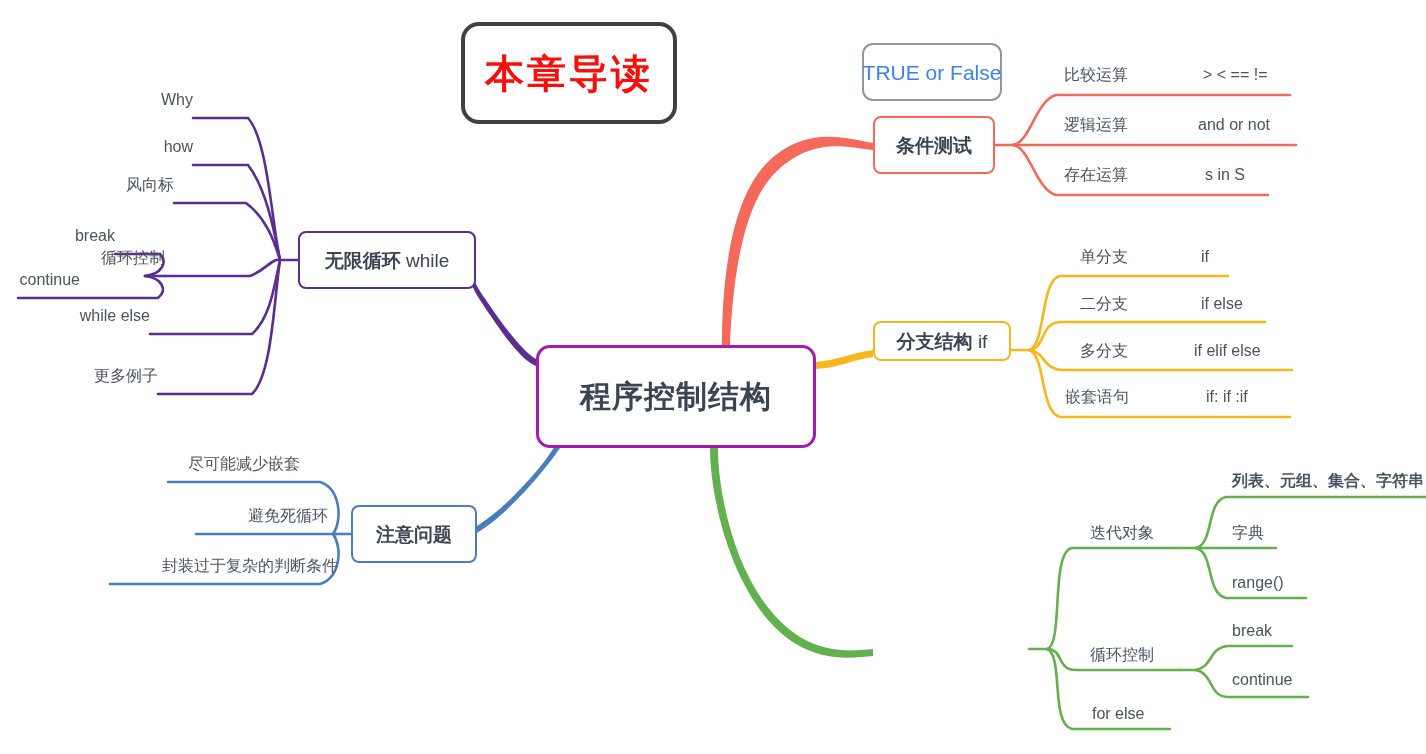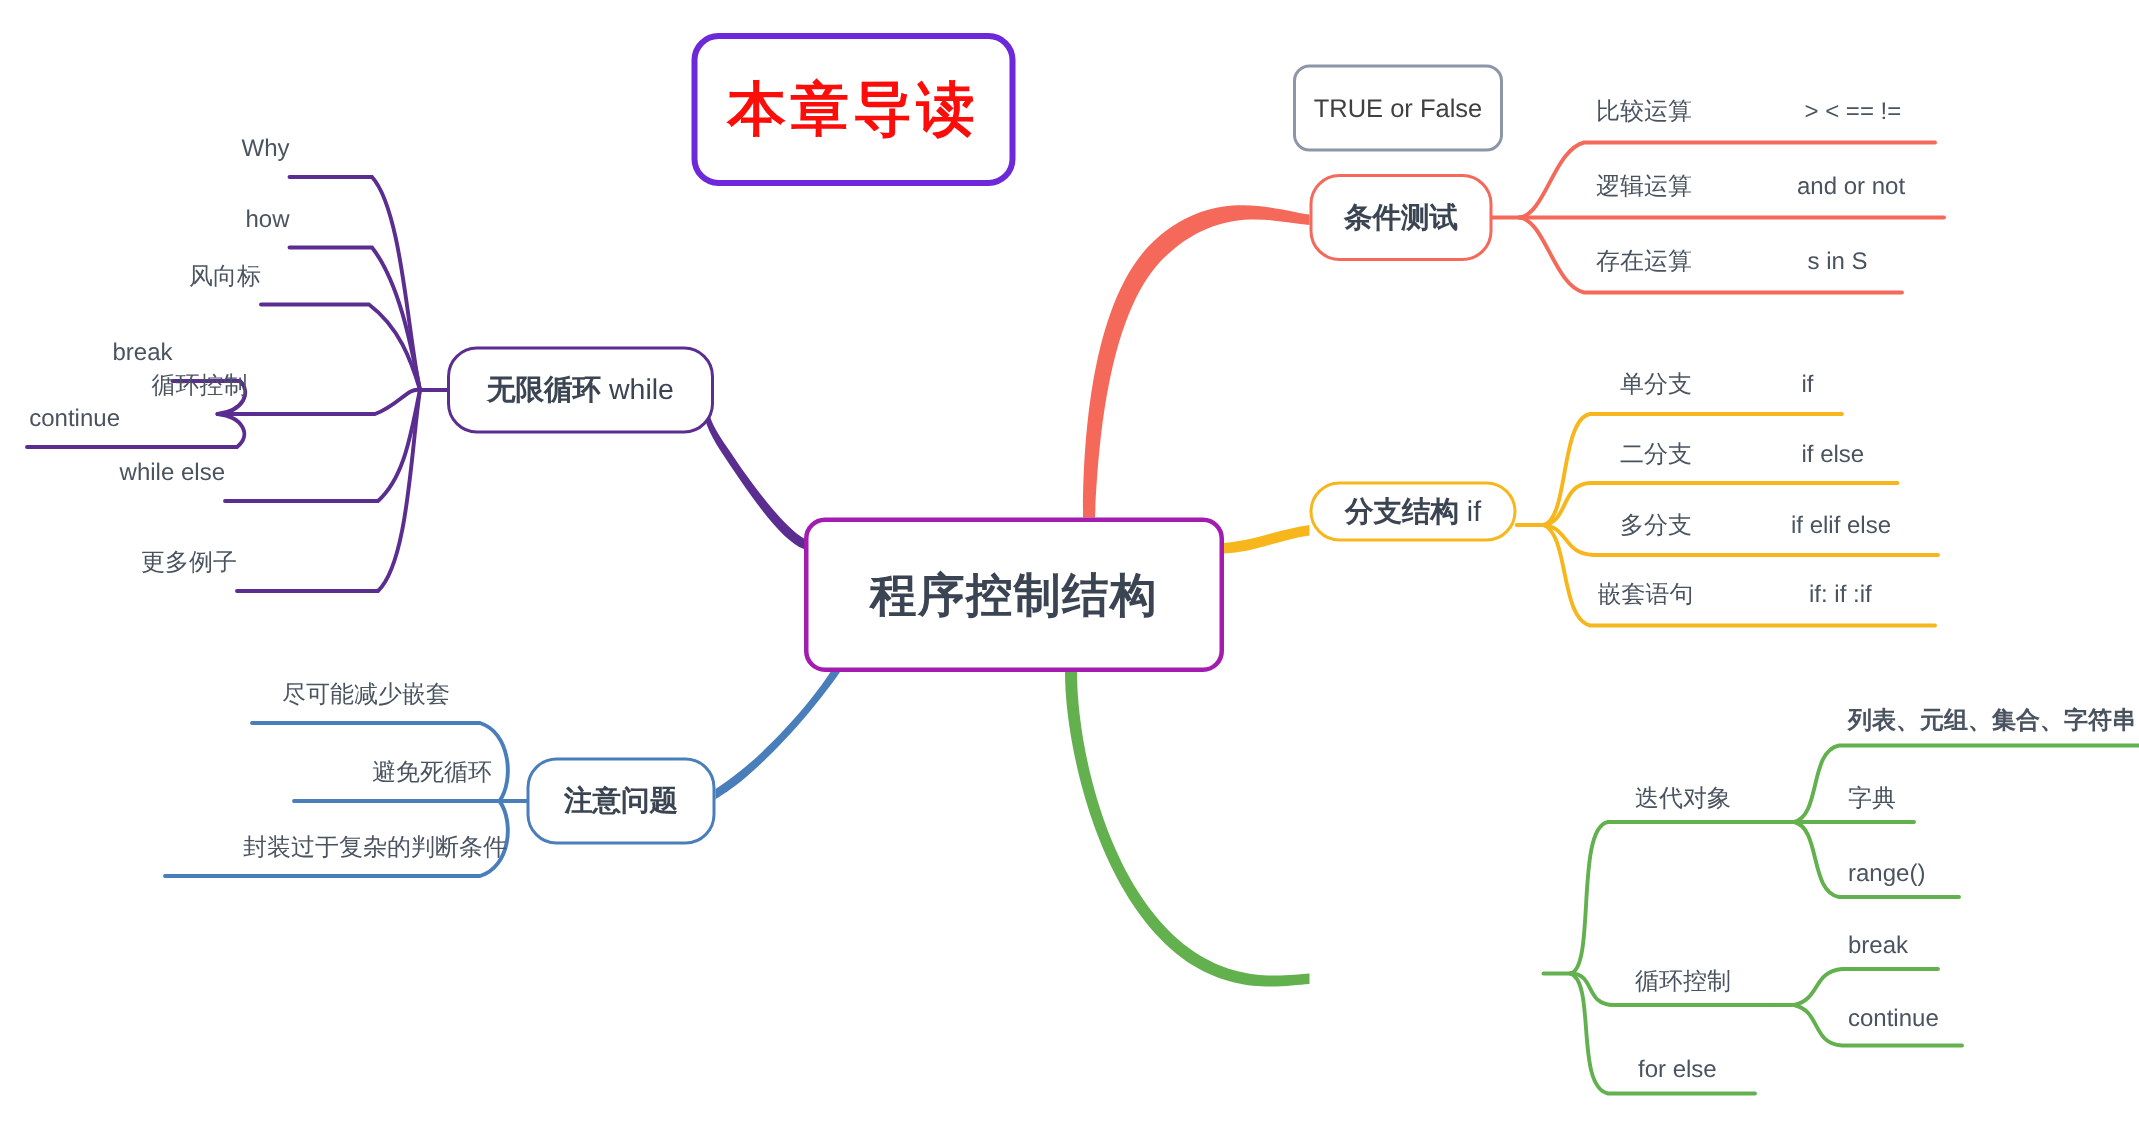--- a/index.html
+++ b/index.html
@@ -3,37 +3,37 @@
 <meta charset="utf-8">
 <style>
   html,body{margin:0;padding:0;background:#ffffff;}
   body{width:1426px;height:754px;position:relative;overflow:hidden;
        font-family:"Liberation Sans","DejaVu Sans",sans-serif;}
   #stage{position:absolute;inset:0;width:1426px;height:754px;}
   svg.links{position:absolute;left:0;top:0;width:1426px;height:754px;}
 
   .node{position:absolute;box-sizing:border-box;background:#fff;
         display:flex;align-items:center;justify-content:center;
-        border-radius:20px;white-space:nowrap;}
+        border-radius:8px;white-space:nowrap;}
   .node .t{line-height:1;}
 
   
   #node-center{left:536px;top:345px;width:280px;height:103px;
        border:3px solid #a21caf;border-radius:14px;}
   #node-center .t{font-size:31px;font-weight:bold;color:#3b4452;letter-spacing:1px;}
 
   
   #node-title{left:461px;top:22px;width:216px;height:102px;
-       border:4px solid #6d28d9;border-radius:18px;}
+       border:4px solid #404040;border-radius:18px;}
   #node-title .t{font-size:39px;font-weight:bold;color:#fb0d09;letter-spacing:3px;}
 
   
   #node-tof{left:862px;top:43px;width:140px;height:58px;
        border:2.5px solid #8d96a8;border-radius:11px;}
-  #node-tof .t{font-size:17px;color:#404040;}
+  #node-tof .t{font-size:21px;color:#3b82f6;}
 
   
   .mainnode{border-width:2.5px;border-style:solid;}
   .mainnode .t{font-size:19px;color:#3b4452;}
   .mainnode .t b{font-weight:bold;}
   .mainnode .t i{font-style:normal;font-weight:normal;}
 
   #node-while{left:298px;top:231px;width:178px;height:58px;border-color:#5b2d91;}
   #node-note {left:351px;top:505px;width:126px;height:58px;border-color:#4a7ebb;}
   #node-cond {left:873px;top:116px;width:122px;height:58px;border-color:#f4695a;}

